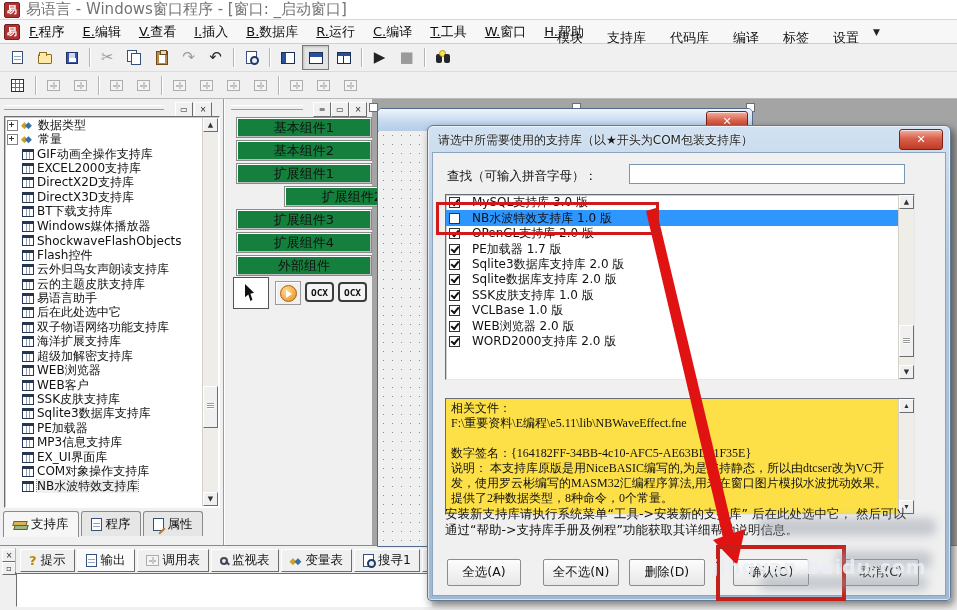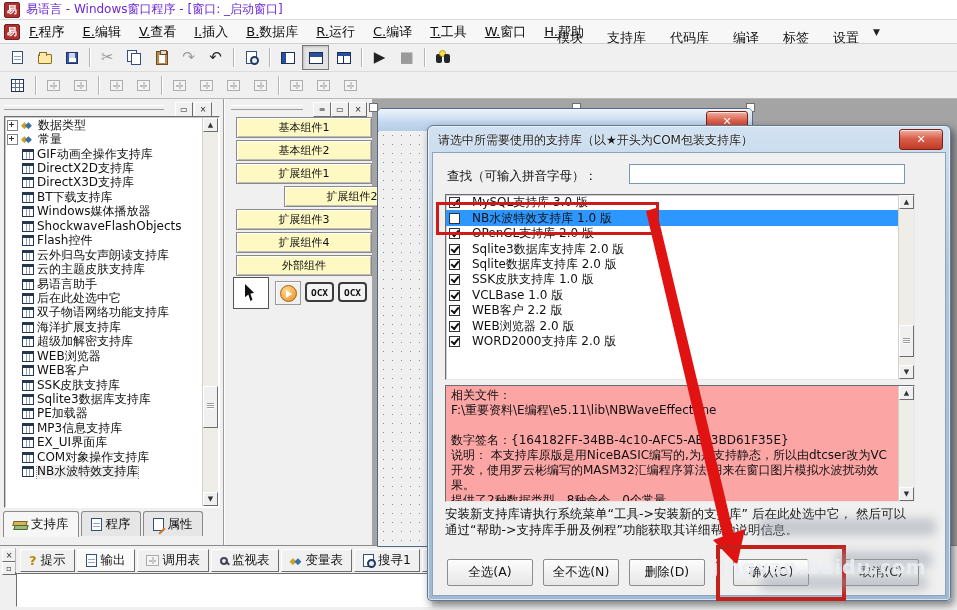--- a/index.html
+++ b/index.html
@@ -5,21 +5,21 @@
   html,body{margin:0;padding:0;}
   body{width:957px;height:610px;position:relative;overflow:hidden;
        font-family:"DejaVu Sans",sans-serif;font-size:12px;color:#111;background:#f0f0f0;}
   .abs{position:absolute;}
 
   
   .titlebar{left:0;top:0;width:957px;height:20px;background:#fff;border-bottom:1px solid #d8d8d8;
             display:flex;align-items:center;gap:6px;padding-left:4px;box-sizing:border-box;}
   .app-logo{width:14px;height:14px;background:#b03030;color:#fff;font-size:10px;font-weight:bold;
             display:inline-flex;align-items:center;justify-content:center;border:1px solid #702020;border-radius:2px;}
-  .title-text{font-size:12px;color:#6d28d9;}
+  .title-text{font-size:15px;color:#737373;}
 
   .menubar{left:0;top:20px;width:957px;height:24px;background:#f7f7f7;border-bottom:1px solid #d0d0d0;
            display:flex;align-items:center;gap:0;padding-left:4px;box-sizing:border-box;}
   .menu-item{display:inline-block;padding:3px 9px;font-size:13px;color:#111;cursor:default;}
   .menu-item::first-letter{text-decoration:underline;}
   .menu-right{position:absolute;left:545px;top:0;height:24px;display:flex;align-items:center;}
   .menu-item2{display:inline-block;padding:3px 12px;font-size:13px;color:#111;margin-top:11px;}
   .menu-caret{margin-left:2px;font-size:9px;color:#222;}
   .menu-caret::after{content:"▼";}
 
@@ -99,23 +99,23 @@
         border:1px solid #8a8a8a;border-bottom:none;border-radius:3px 3px 0 0;margin-right:2px;font-size:12.5px;}
   .ltab.active{background:#f6f6f6;height:25px;}
   .ic-books{width:14px;height:11px;}
   .ic-books::before{content:"";position:absolute;left:0;top:2px;width:12px;height:3px;background:#d8b25a;border:1px solid #7a6222;transform:skewX(-15deg);}
   .ic-books::after{content:"";position:absolute;left:1px;top:6px;width:12px;height:3px;background:#9ab87a;border:1px solid #4e6b2e;transform:skewX(-15deg);}
   .ic-prop{width:11px;height:13px;background:#fff;border:1px solid #35507a;}
   .ic-prop::after{content:"";position:absolute;right:-3px;bottom:-2px;width:8px;height:2px;background:#d07820;transform:rotate(-45deg);}
 
   
   .toolbox{left:224px;top:99px;width:148px;height:446px;background:#f0f0f0;box-sizing:border-box;border-left:1px solid #fff;}
-  .tbx-btn{position:absolute;left:11px;width:134px;height:19px;background:#fef9c3;
+  .tbx-btn{position:absolute;left:11px;width:134px;height:19px;background:#15803d;
            border:1px solid #8a8a8a;box-shadow:inset 1px 1px 0 #fff, inset -1px -1px 0 #bdbdbd;
-           display:flex;align-items:center;justify-content:center;font-size:11px;text-align:right;}
+           display:flex;align-items:center;justify-content:center;font-size:13px;text-align:right;}
   .tool-arrow{position:absolute;left:8px;top:178px;width:34px;height:30px;background:#fff;border:1px solid #555;}
   .cursor-shape{position:absolute;left:11px;top:6px;width:12px;height:17px;background:#111;
                 clip-path:polygon(0 0,0 78%,28% 62%,45% 100%,62% 92%,45% 58%,75% 52%);}
   .tool-play{position:absolute;left:50px;top:182px;width:24px;height:22px;background:#f0f0f0;border:1px solid #9a9a9a;
              box-shadow:inset 1px 1px 0 #fff;display:flex;align-items:center;justify-content:center;}
   .play-circle{width:15px;height:15px;border-radius:50%;background:radial-gradient(circle at 35% 30%,#ffd98c,#e89020);
                border:1px solid #a86010;position:relative;}
   .play-circle::after{content:"";position:absolute;left:5px;top:4px;border-left:6px solid #fff;border-top:4px solid transparent;border-bottom:4px solid transparent;}
   .ocx-btn{position:absolute;top:183px;width:29px;height:20px;background:#f4f4f4;border:2px solid #3c3c3c;border-radius:4px;
            display:flex;align-items:center;justify-content:center;font-size:9.5px;font-weight:bold;font-family:"DejaVu Sans Mono",monospace;box-sizing:border-box;}
@@ -157,22 +157,22 @@
   .dlg-label{position:absolute;left:14px;top:15px;font-size:12.5px;}
   .dlg-input{position:absolute;left:196px;top:11px;width:276px;height:20px;background:#fff;border:1px solid #7a96b5;box-sizing:border-box;
              font:12px "DejaVu Sans",sans-serif;padding:0 3px;}
   .listbox{position:absolute;left:12px;top:41px;width:470px;height:186px;background:#fff;
            border:1px solid;border-color:#696e75 #e8e8e8 #e8e8e8 #696e75;box-shadow:inset 1px 1px 0 #cfcfcf;box-sizing:border-box;overflow:hidden;}
   .lrow{height:15.45px;display:flex;align-items:center;gap:12px;padding-left:3px;white-space:nowrap;}
   .lrow.sel{background:#2e97ff;}
   .cb{width:11px;height:11px;background:#fff;border:1px solid #333;position:relative;flex:0 0 auto;box-sizing:border-box;}
   .cb .tick{position:absolute;left:1px;top:1px;width:6px;height:3px;border-left:2px solid #111;border-bottom:2px solid #111;transform:rotate(-50deg);}
   .lrow .txt{font-size:12px;}
-  .infobox{position:absolute;left:12px;top:232px;width:470px;height:117px;background:#fca5a5;
-           border:1px solid;border-color:#696e75 #e8e8e8 #e8e8e8 #696e75;box-sizing:border-box;overflow:hidden;}
+  .infobox{position:absolute;left:12px;top:245px;width:470px;height:117px;background:#fde047;
+           border:1px solid;border-color:#696e75 #e8e8e8 #e8e8e8 #696e75;box-sizing:border-box;overflow:hidden;font-family:Liberation Serif, serif;}
   .info-text{position:absolute;left:5px;top:2px;right:20px;font-size:12px;line-height:15px;}
   .note{position:absolute;left:12px;top:353px;width:486px;font-size:12.5px;line-height:15.5px;}
   .dlg-btn{position:absolute;top:406px;height:27px;background:linear-gradient(#fdfdfd,#e7e7e7);
            border:1px solid #8c8c8c;border-radius:2px;display:flex;align-items:center;justify-content:center;font-size:12.5px;box-sizing:border-box;}
 
   
   .anno{z-index:20;pointer-events:none;}
   .anno-rect1{left:436px;top:202px;width:217px;height:27px;border:3px solid #d01a1a;}
   .anno-rect2{left:716px;top:545px;width:122px;height:48px;border:4px solid #c3201a;}
   .arrow-svg{left:0;top:0;z-index:19;pointer-events:none;}
@@ -314,20 +314,25 @@
         </div>
         <div class="tree-row">
           <span class="expander"></span>
           <span class="dt-ico"><span class="d1">◆</span><span class="d2">◆</span></span>
           <span class="lbl">常量</span>
         </div>
         <div class="tree-row">
           <span class="tree-indent"></span>
           <span class="lib-ico"></span>
           <span class="lbl">GIF动画全操作支持库</span>
+        </div>
+        <div class="tree-row">
+          <span class="tree-indent"></span>
+          <span class="lib-ico"></span>
+          <span class="lbl">EXCEL2000支持库</span>
         </div>
         <div class="tree-row">
           <span class="tree-indent"></span>
           <span class="lib-ico"></span>
           <span class="lbl">DirectX2D支持库</span>
         </div>
         <div class="tree-row">
           <span class="tree-indent"></span>
           <span class="lib-ico"></span>
           <span class="lbl">DirectX3D支持库</span>
@@ -550,45 +555,45 @@
           <div class="lrow">
             <span class="cb">
               <span class="tick"></span>
             </span>
             <span class="txt">OPenGL支持库 2.0 版</span>
           </div>
           <div class="lrow">
             <span class="cb">
               <span class="tick"></span>
             </span>
+            <span class="txt">PE加载器 1.7 版</span>
+          </div>
+          <div class="lrow">
+            <span class="cb">
+              <span class="tick"></span>
+            </span>
             <span class="txt">Sqlite3数据库支持库 2.0 版</span>
           </div>
           <div class="lrow">
             <span class="cb">
               <span class="tick"></span>
             </span>
             <span class="txt">Sqlite数据库支持库 2.0 版</span>
           </div>
           <div class="lrow">
             <span class="cb">
               <span class="tick"></span>
             </span>
             <span class="txt">SSK皮肤支持库 1.0 版</span>
           </div>
           <div class="lrow">
             <span class="cb">
               <span class="tick"></span>
             </span>
             <span class="txt">VCLBase 1.0 版</span>
-          </div>
-          <div class="lrow">
-            <span class="cb">
-              <span class="tick"></span>
-            </span>
-            <span class="txt">WEB客户 2.2 版</span>
           </div>
           <div class="lrow">
             <span class="cb">
               <span class="tick"></span>
             </span>
             <span class="txt">WEB浏览器 2.0 版</span>
           </div>
           <div class="lrow">
             <span class="cb">
               <span class="tick"></span>
@@ -614,21 +619,21 @@
       <div class="sb-v" style="right:0;top:0;bottom:0;">
         <div class="sb-btn" style="top:0;">▲</div>
         <div class="sb-btn" style="bottom:0;">▼</div>
       </div>
     </div>
     <div class="note">
       <div>安装新支持库请执行系统菜单“工具-&gt;安装新的支持库” 后在此处选中它， 然后可以</div>
       <div>通过“帮助-&gt;支持库手册及例程”功能获取其详细帮助说明信息。</div>
     </div>
     <div id="dlg-buttons">
-        <div class="dlg-btn" style="left: 14px; width: 86px;">全选(A)</div>
+        <div class="dlg-btn" style="left: 14px; width: 74px;">全选(A)</div>
         <div class="dlg-btn" style="left: 110px; width: 76px;">全不选(N)</div>
         <div class="dlg-btn" style="left: 196px; width: 76px;">删除(D)</div>
         <div class="dlg-btn" style="left: 300px; width: 76px;">确认(O)</div>
         <div class="dlg-btn" style="left: 410px; width: 76px;">取消(C)</div>
       </div>
   </div>
 </div>
 
 <div class="abs anno anno-rect1"></div>
 <div class="abs anno anno-rect2"></div>

